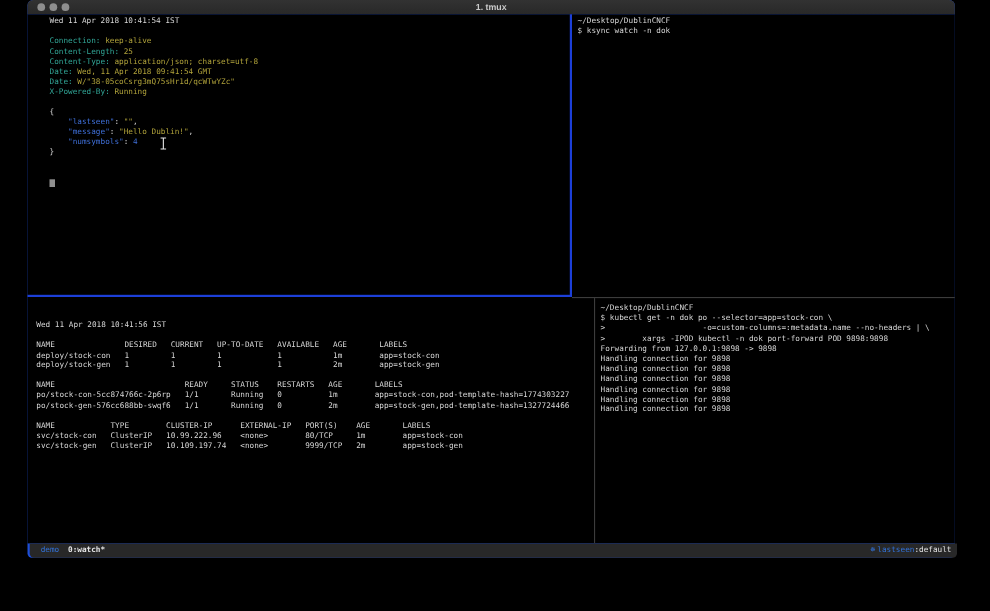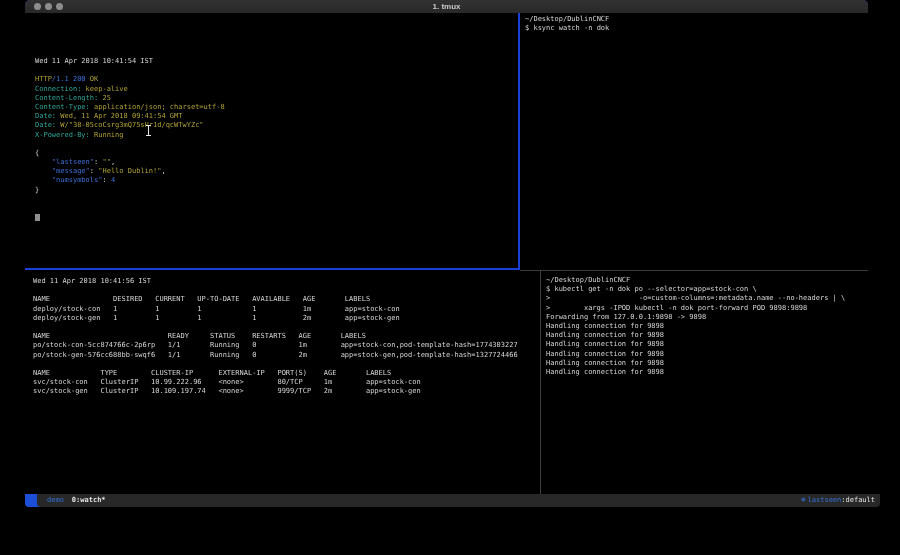--- a/index.html
+++ b/index.html
@@ -19,42 +19,42 @@
   .light { width:7px; height:7px; border-radius:50%; background:#8e8e8e; }
   .title {
     position:absolute; left:0; right:0; top:2px; text-align:center;
     font-family:"Liberation Sans", sans-serif; font-size:8px; font-weight:bold;
     color:#c9c9c9;
   }
 
   .terminal { position:absolute; left:0; top:13px; width:843px; height:481px; background:#000; }
 
   .pane { position:absolute; overflow:hidden; font-size:7px; line-height:9.2px; color:#d6d6d6; }
-  .pane-tl { left:2px; top:0; width:493px; height:300px; padding:2px 0 0 8px;margin-top:42px; }
+  .pane-tl { left:12px; top:0; width:493px; height:300px; padding:2px 0 0 8px; }
   .pane-tr { left:496px; top:0; width:347px; height:255px; padding:2px 0 0 4px; }
-  .pane-bl { left:0; top:258px; width:515px; height:223px; padding:6px 0 0 8px; }
+  .pane-bl { left:0; top:258px; width:515px; height:223px; padding:20px 0 0 8px; }
   .pane-br { left:517px; top:258px; width:326px; height:223px; padding:5px 0 0 4px; }
 
   .bv-blue { position:absolute; left:493px; top:0; width:2px; height:257px; background:#1c3fd8; }
   .bh-blue { position:absolute; left:0; top:255px; width:495px; height:2px; background:#1c3fd8; }
   .bh-gray { position:absolute; left:495px; top:257px; width:348px; height:1px; background:#3c3c3c; }
   .bv-gray { position:absolute; left:515px; top:258px; width:1px; height:223px; background:#3c3c3c; }
 
   .trow { height:9.2px; line-height:9.2px; white-space:pre; }
   pre.plain { font-family:inherit; font-size:7px; line-height:9.2px; white-space:pre; color:#d6d6d6; }
 
   .c-yel { color:#b0a23a; }
   .c-cyn { color:#31a596; }
   .c-blu { color:#3f6fd8; }
   .c-wht { color:#d6d6d6; }
 
   .cursor-block { display:inline-block; width:5px; height:7px; margin-top:1px; background:#8f8f8f; vertical-align:top; }
 
   .statusbar {
-    position:absolute; left:12px; top:494px; width:843px; height:13px;
+    position:absolute; left:2px; top:494px; width:843px; height:13px;
     background:#282828; display:flex; align-items:center;
     font-size:7px; line-height:13px; border-radius:0 0 4px 4px;
   }
   .sb-session { color:#3272d9; margin-left:10px; }
   .sb-window  { color:#e6e6e6; font-weight:bold; margin-left:8px; }
   .sb-right   { margin-left:auto; margin-right:5px; display:flex; align-items:center; }
   .sb-kube-icon { color:#3272d9; margin-right:2px; font-size:7px; }
   .sb-context { color:#3272d9; }
   .sb-namespace { color:#e6e6e6; }
 
@@ -72,21 +72,20 @@
       <div class="light"></div>
     </div>
     <div class="title">1. tmux</div>
   </div>
 
   <div class="terminal">
 
     <div class="pane pane-tl">
       <div class="trow"><span class="c-wht">Wed 11 Apr 2018 10:41:54 IST</span></div>
       <div class="trow"></div>
-      <div class="trow"><span class="c-yel">HTTP</span><span class="c-blu">/1.1 200</span><span class="c-yel"> OK</span></div>
       <div class="trow"><span class="c-cyn">Connection:</span><span class="c-yel"> keep-alive</span></div>
       <div class="trow"><span class="c-cyn">Content-Length:</span><span class="c-yel"> 25</span></div>
       <div class="trow"><span class="c-cyn">Content-Type:</span><span class="c-yel"> application/json; charset=utf-8</span></div>
       <div class="trow"><span class="c-cyn">Date:</span><span class="c-yel"> Wed, 11 Apr 2018 09:41:54 GMT</span></div>
       <div class="trow"><span class="c-cyn">Date:</span><span class="c-yel"> W/"38-05coCsrg3mQ75sHr1d/qcWTwYZc"</span></div>
       <div class="trow"><span class="c-cyn">X-Powered-By:</span><span class="c-yel"> Running</span></div>
       <div class="trow"></div>
       <div class="trow"><span class="c-wht">{</span></div>
       <div class="trow"><span class="c-blu">    "lastseen"</span><span class="c-wht">: </span><span class="c-yel">""</span><span class="c-wht">,</span></div>
       <div class="trow"><span class="c-blu">    "message"</span><span class="c-wht">: </span><span class="c-yel">"Hello Dublin!"</span><span class="c-wht">,</span></div>

